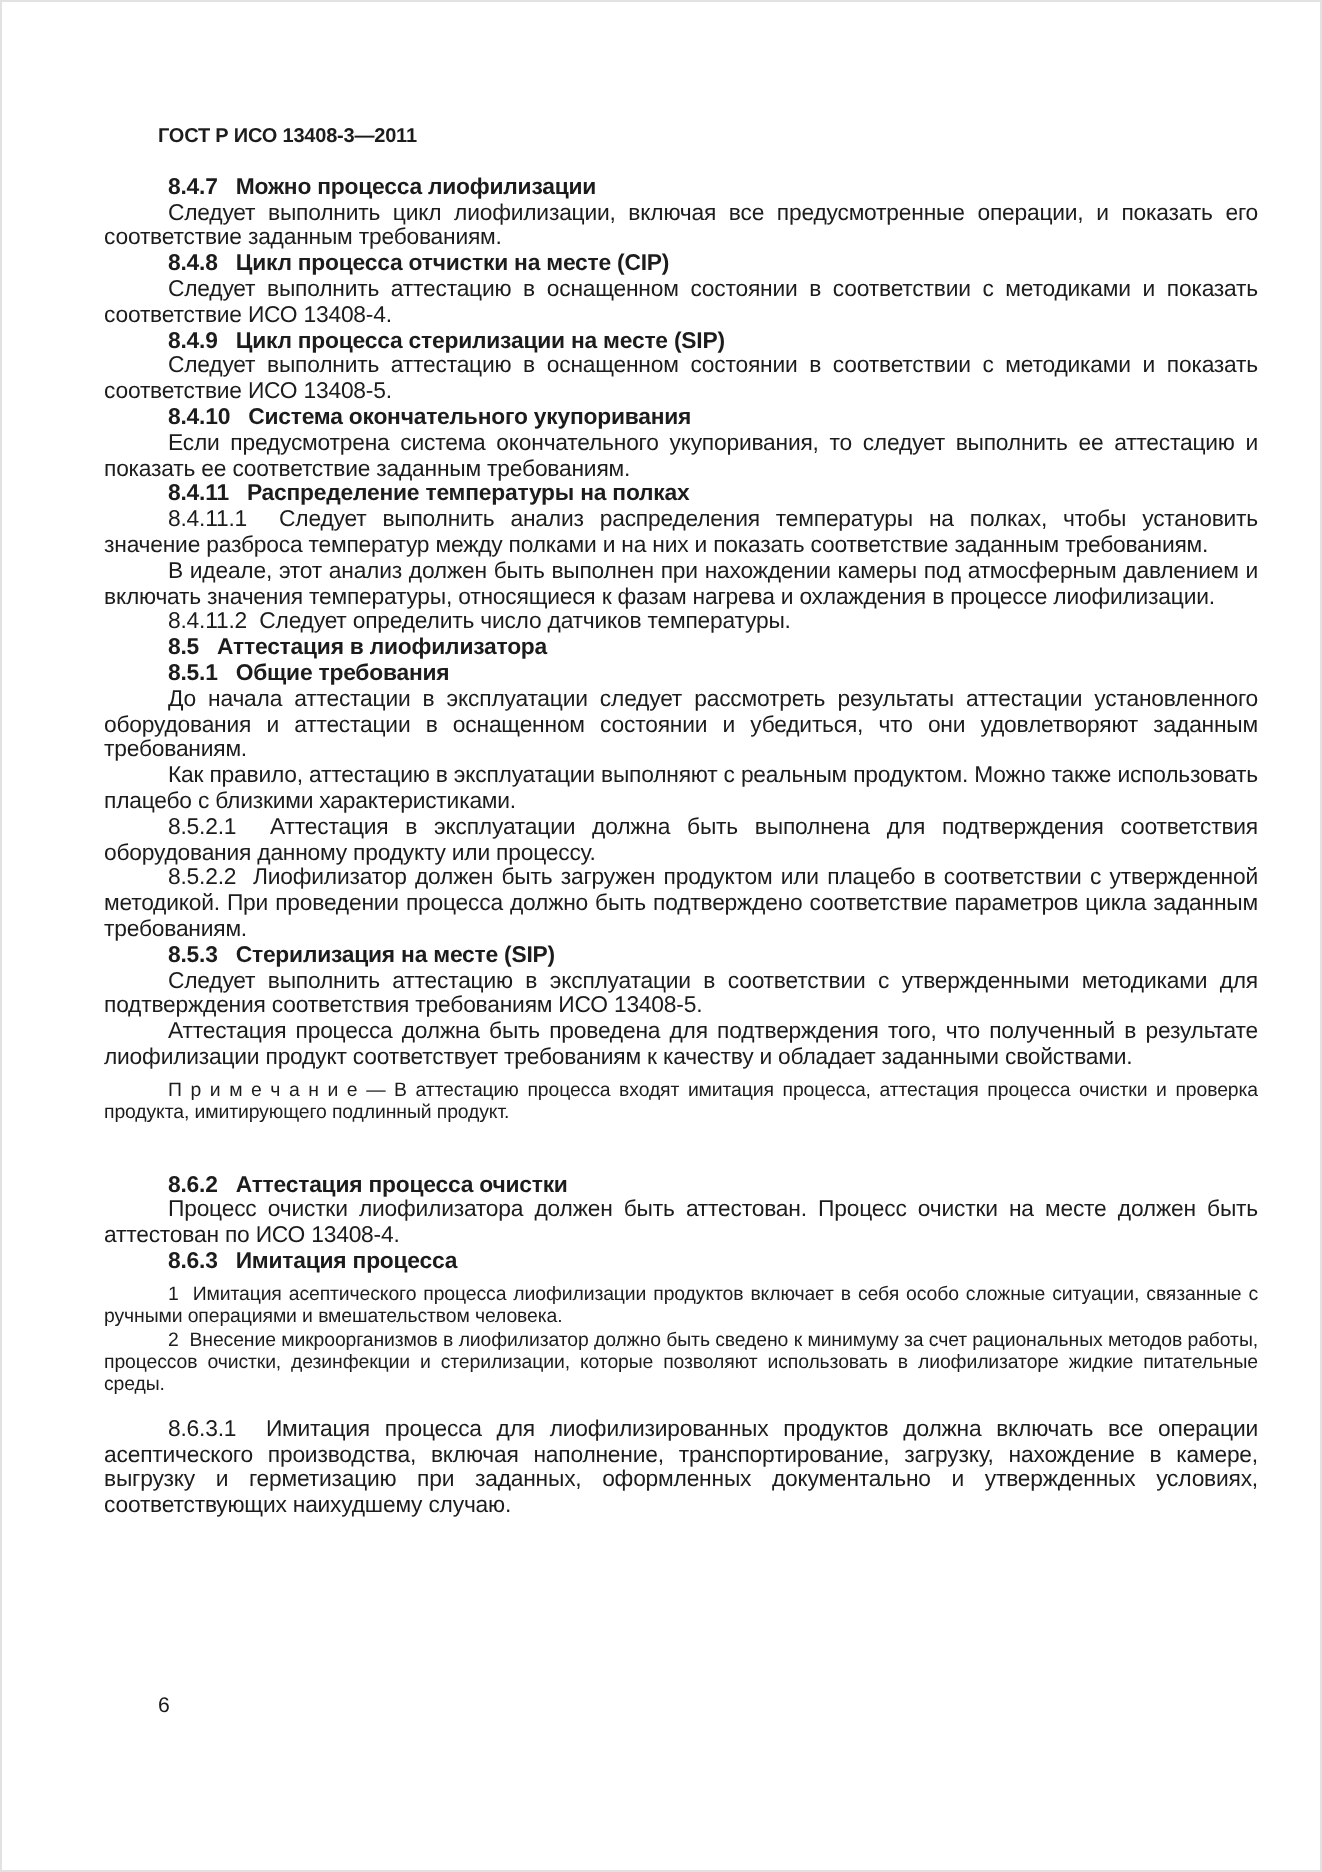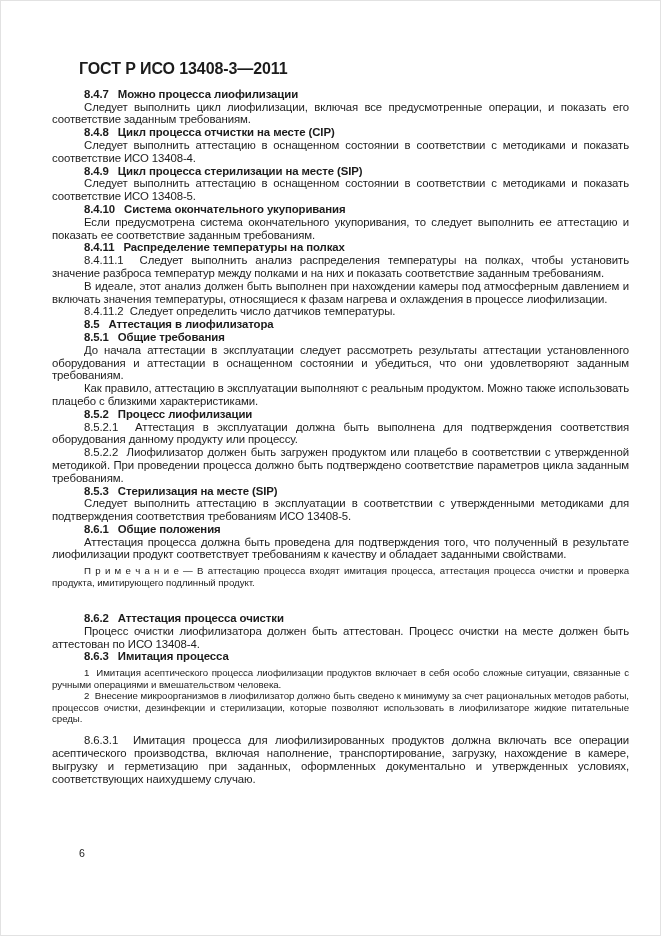--- a/index.html
+++ b/index.html
@@ -16,21 +16,21 @@
     border: 1px solid #e2e2e2;
     padding: 62px 31px 0 51px;
     font-family: "Liberation Sans", "DejaVu Sans", sans-serif;
     font-size: 11.4px;
     line-height: 12.8px;
     letter-spacing: -0.1px;
     color: #1c1c1c;
   }
   .running-header {
     font-weight: 700;
-    font-size: 16px;
+    font-size: 10px;
     margin: 0 0 12px 27px;
     white-space: nowrap;
   }
   .doc-content p { margin: 0; }
   .para {
     text-align: justify;
     text-indent: 32px;
   }
   .h2, .h3, .h4 {
     font-weight: 700;
@@ -72,26 +72,24 @@
       <p class="h4"><span class="sec-num">8.4.10</span><span class="sec-title">Система окончательного укупоривания</span></p>
       <p class="para">Если предусмотрена система окончательного укупоривания, то следует выполнить ее аттестацию и показать ее соответствие заданным требованиям.</p>
       <p class="h4"><span class="sec-num">8.4.11</span><span class="sec-title">Распределение температуры на полках</span></p>
       <p class="para">8.4.11.1&nbsp; Следует выполнить анализ распределения температуры на полках, чтобы установить значение разброса температур между полками и на них и показать соответствие заданным требованиям.</p>
       <p class="para">В идеале, этот анализ должен быть выполнен при нахождении камеры под атмосферным давлением и включать значения температуры, относящиеся к фазам нагрева и охлаждения в процессе лиофилизации.</p>
       <p class="para">8.4.11.2&nbsp; Следует определить число датчиков температуры.</p>
       <p class="h2"><span class="sec-num">8.5</span><span class="sec-title">Аттестация в лиофилизатора</span></p>
       <p class="h3"><span class="sec-num">8.5.1</span><span class="sec-title">Общие требования</span></p>
       <p class="para">До начала аттестации в эксплуатации следует рассмотреть результаты аттестации установленного оборудования и аттестации в оснащенном состоянии и убедиться, что они удовлетворяют заданным требованиям.</p>
       <p class="para">Как правило, аттестацию в эксплуатации выполняют с реальным продуктом. Можно также использовать плацебо с близкими характеристиками.</p>
-      <p class="h4"><span class="sec-num">8.5.2</span><span class="sec-title">Процесс лиофилизации</span></p>
       <p class="para">8.5.2.1&nbsp; Аттестация в эксплуатации должна быть выполнена для подтверждения соответствия оборудования данному продукту или процессу.</p>
       <p class="para">8.5.2.2&nbsp; Лиофилизатор должен быть загружен продуктом или плацебо в соответствии с утвержденной методикой. При проведении процесса должно быть подтверждено соответствие параметров цикла заданным требованиям.</p>
       <p class="h4"><span class="sec-num">8.5.3</span><span class="sec-title">Стерилизация на месте (SIP)</span></p>
       <p class="para">Следует выполнить аттестацию в эксплуатации в соответствии с утвержденными методиками для подтверждения соответствия требованиям ИСО 13408-5.</p>
-      <p class="h3"><span class="sec-num">8.6.1</span><span class="sec-title">Общие положения</span></p>
       <p class="para">Аттестация процесса должна быть проведена для подтверждения того, что полученный в результате лиофилизации продукт соответствует требованиям к качеству и обладает заданными свойствами.</p>
       <p class="note note-single">П р и м е ч а н и е — В аттестацию процесса входят имитация процесса, аттестация процесса очистки и проверка продукта, имитирующего подлинный продукт.</p>
       <p class="h4"><span class="sec-num">8.6.2</span><span class="sec-title">Аттестация процесса очистки</span></p>
       <p class="para">Процесс очистки лиофилизатора должен быть аттестован. Процесс очистки на месте должен быть аттестован по ИСО 13408-4.</p>
       <p class="h4"><span class="sec-num">8.6.3</span><span class="sec-title">Имитация процесса</span></p>
       <div class="notes-block">
         <p class="note">1&nbsp; Имитация асептического процесса лиофилизации продуктов включает в себя особо сложные ситуации, связанные с ручными операциями и вмешательством человека.</p>
         <p class="note">2&nbsp; Внесение микроорганизмов в лиофилизатор должно быть сведено к минимуму за счет рациональных методов работы, процессов очистки, дезинфекции и стерилизации, которые позволяют использовать в лиофилизаторе жидкие питательные среды.</p>
       </div>
       <p class="para">8.6.3.1&nbsp; Имитация процесса для лиофилизированных продуктов должна включать все операции асептического производства, включая наполнение, транспортирование, загрузку, нахождение в камере, выгрузку и герметизацию при заданных, оформленных документально и утвержденных условиях, соответствующих наихудшему случаю.</p>

